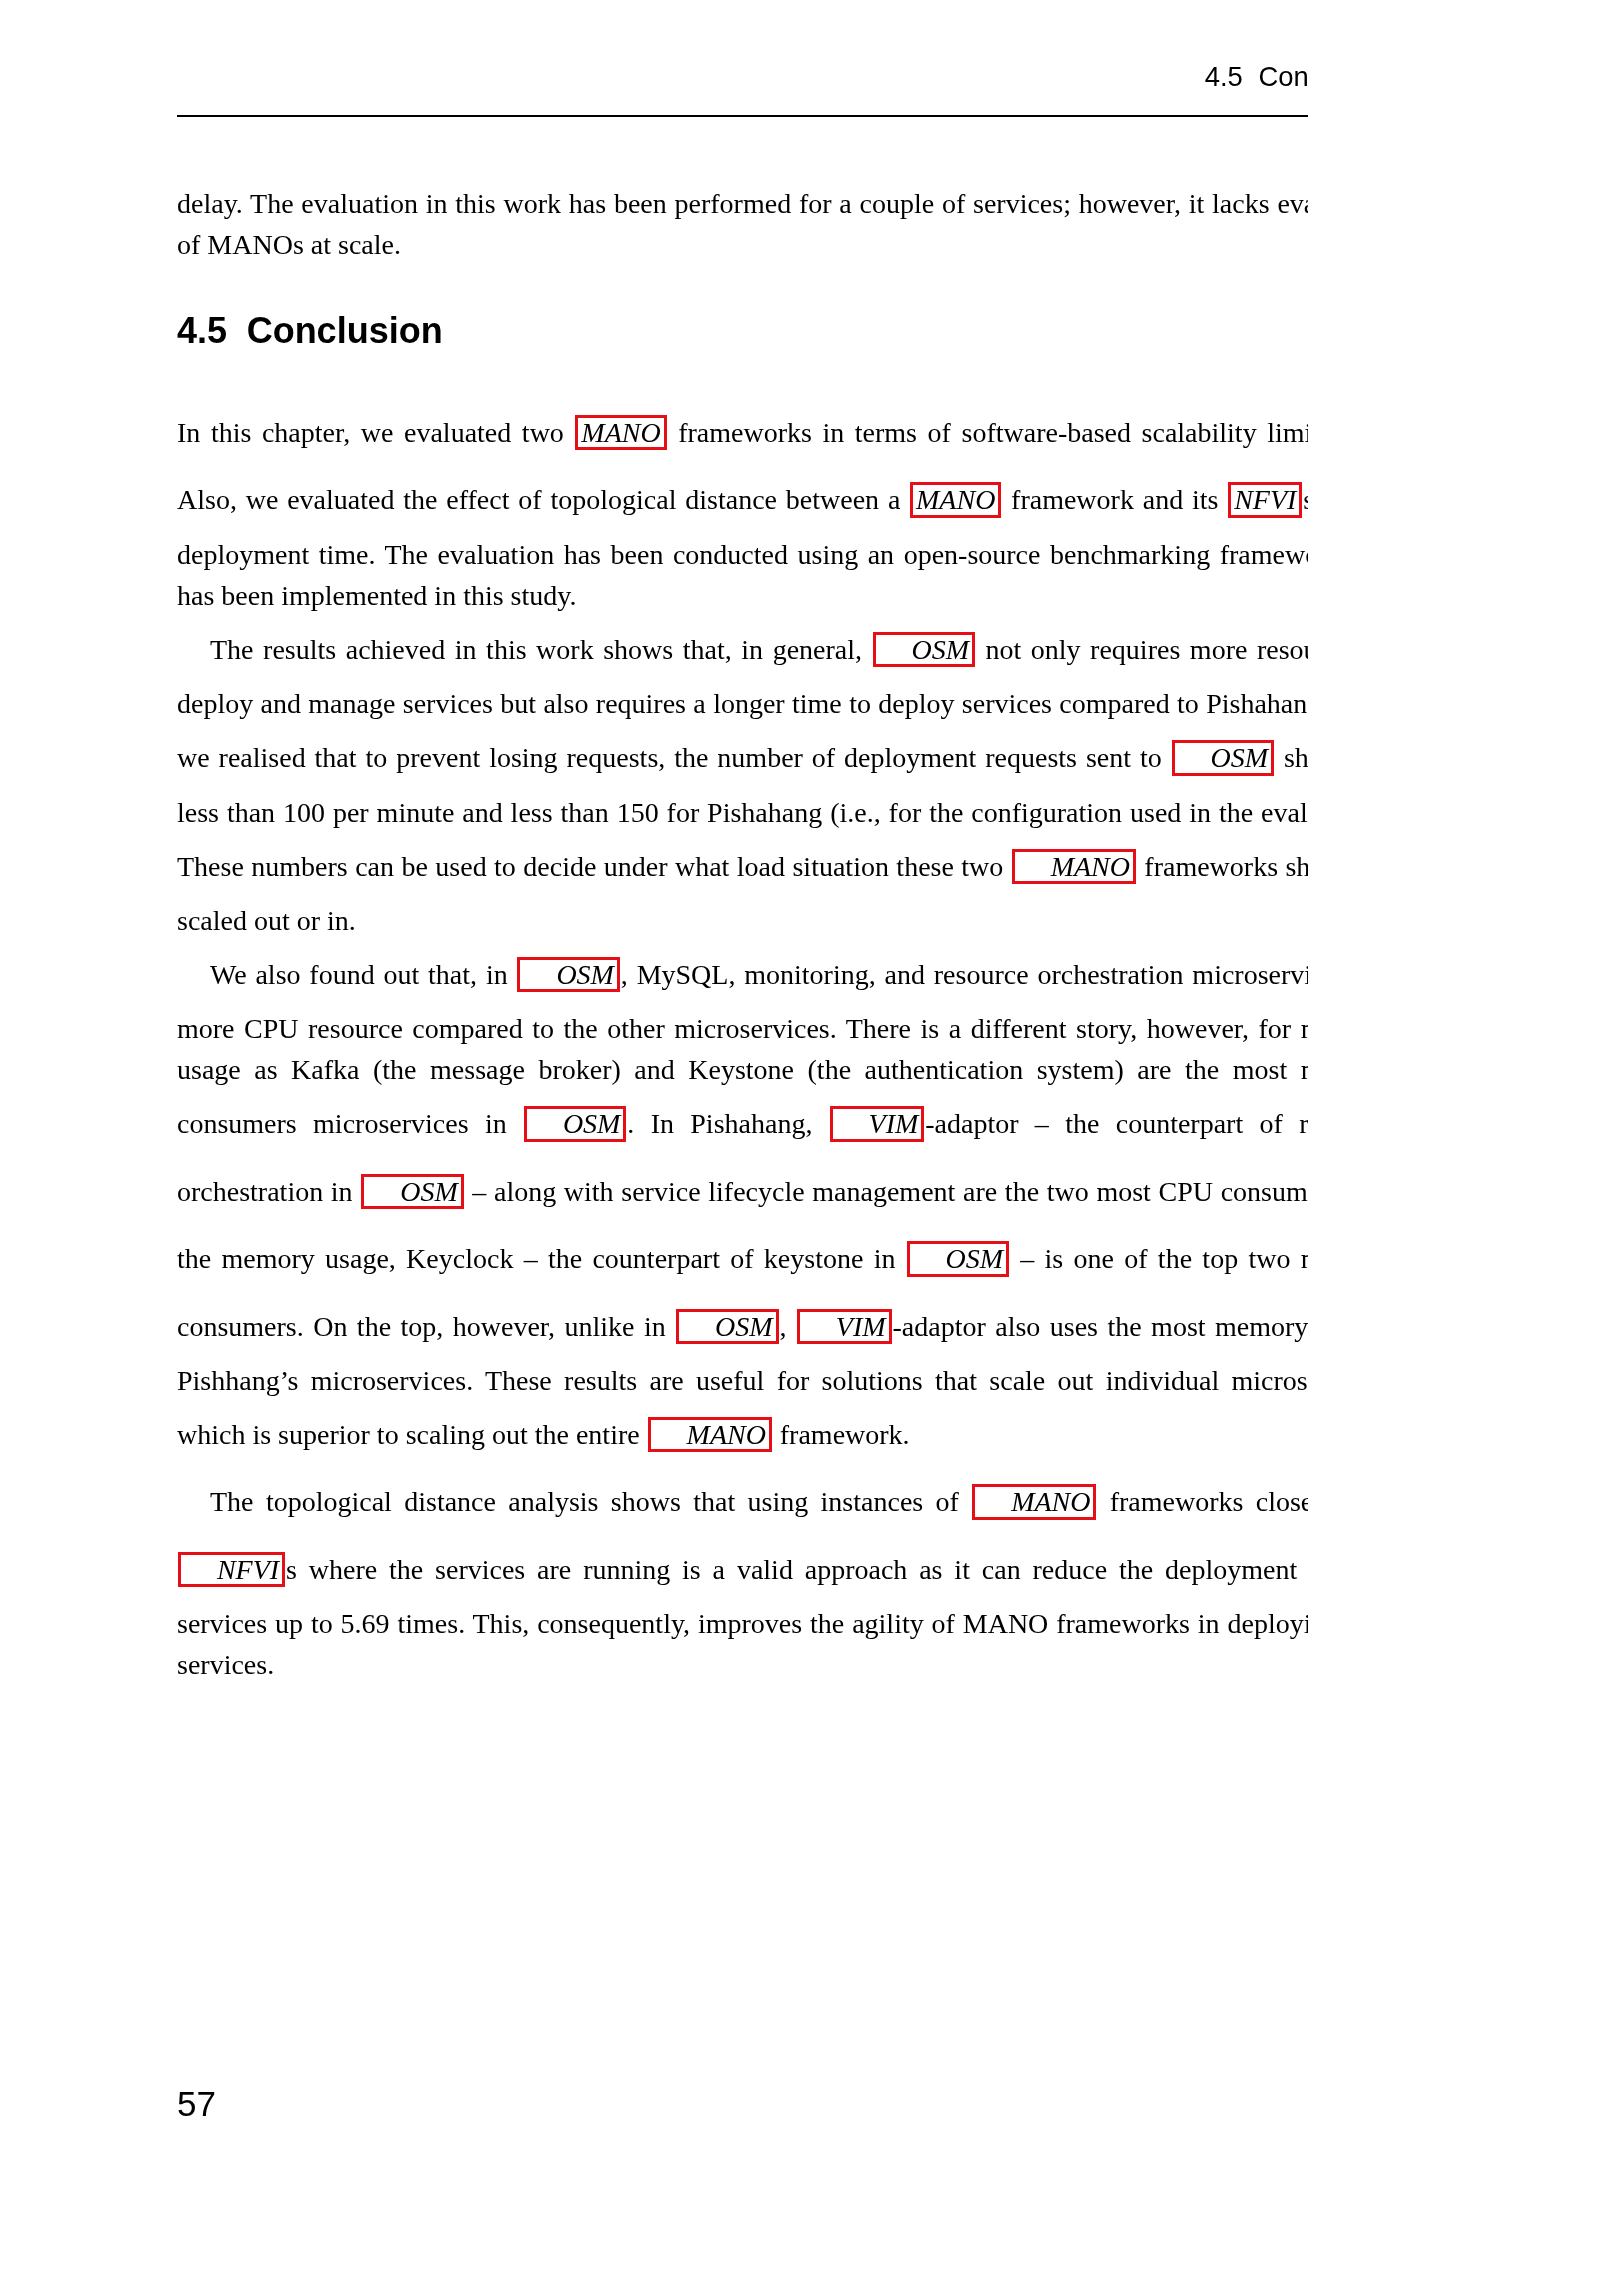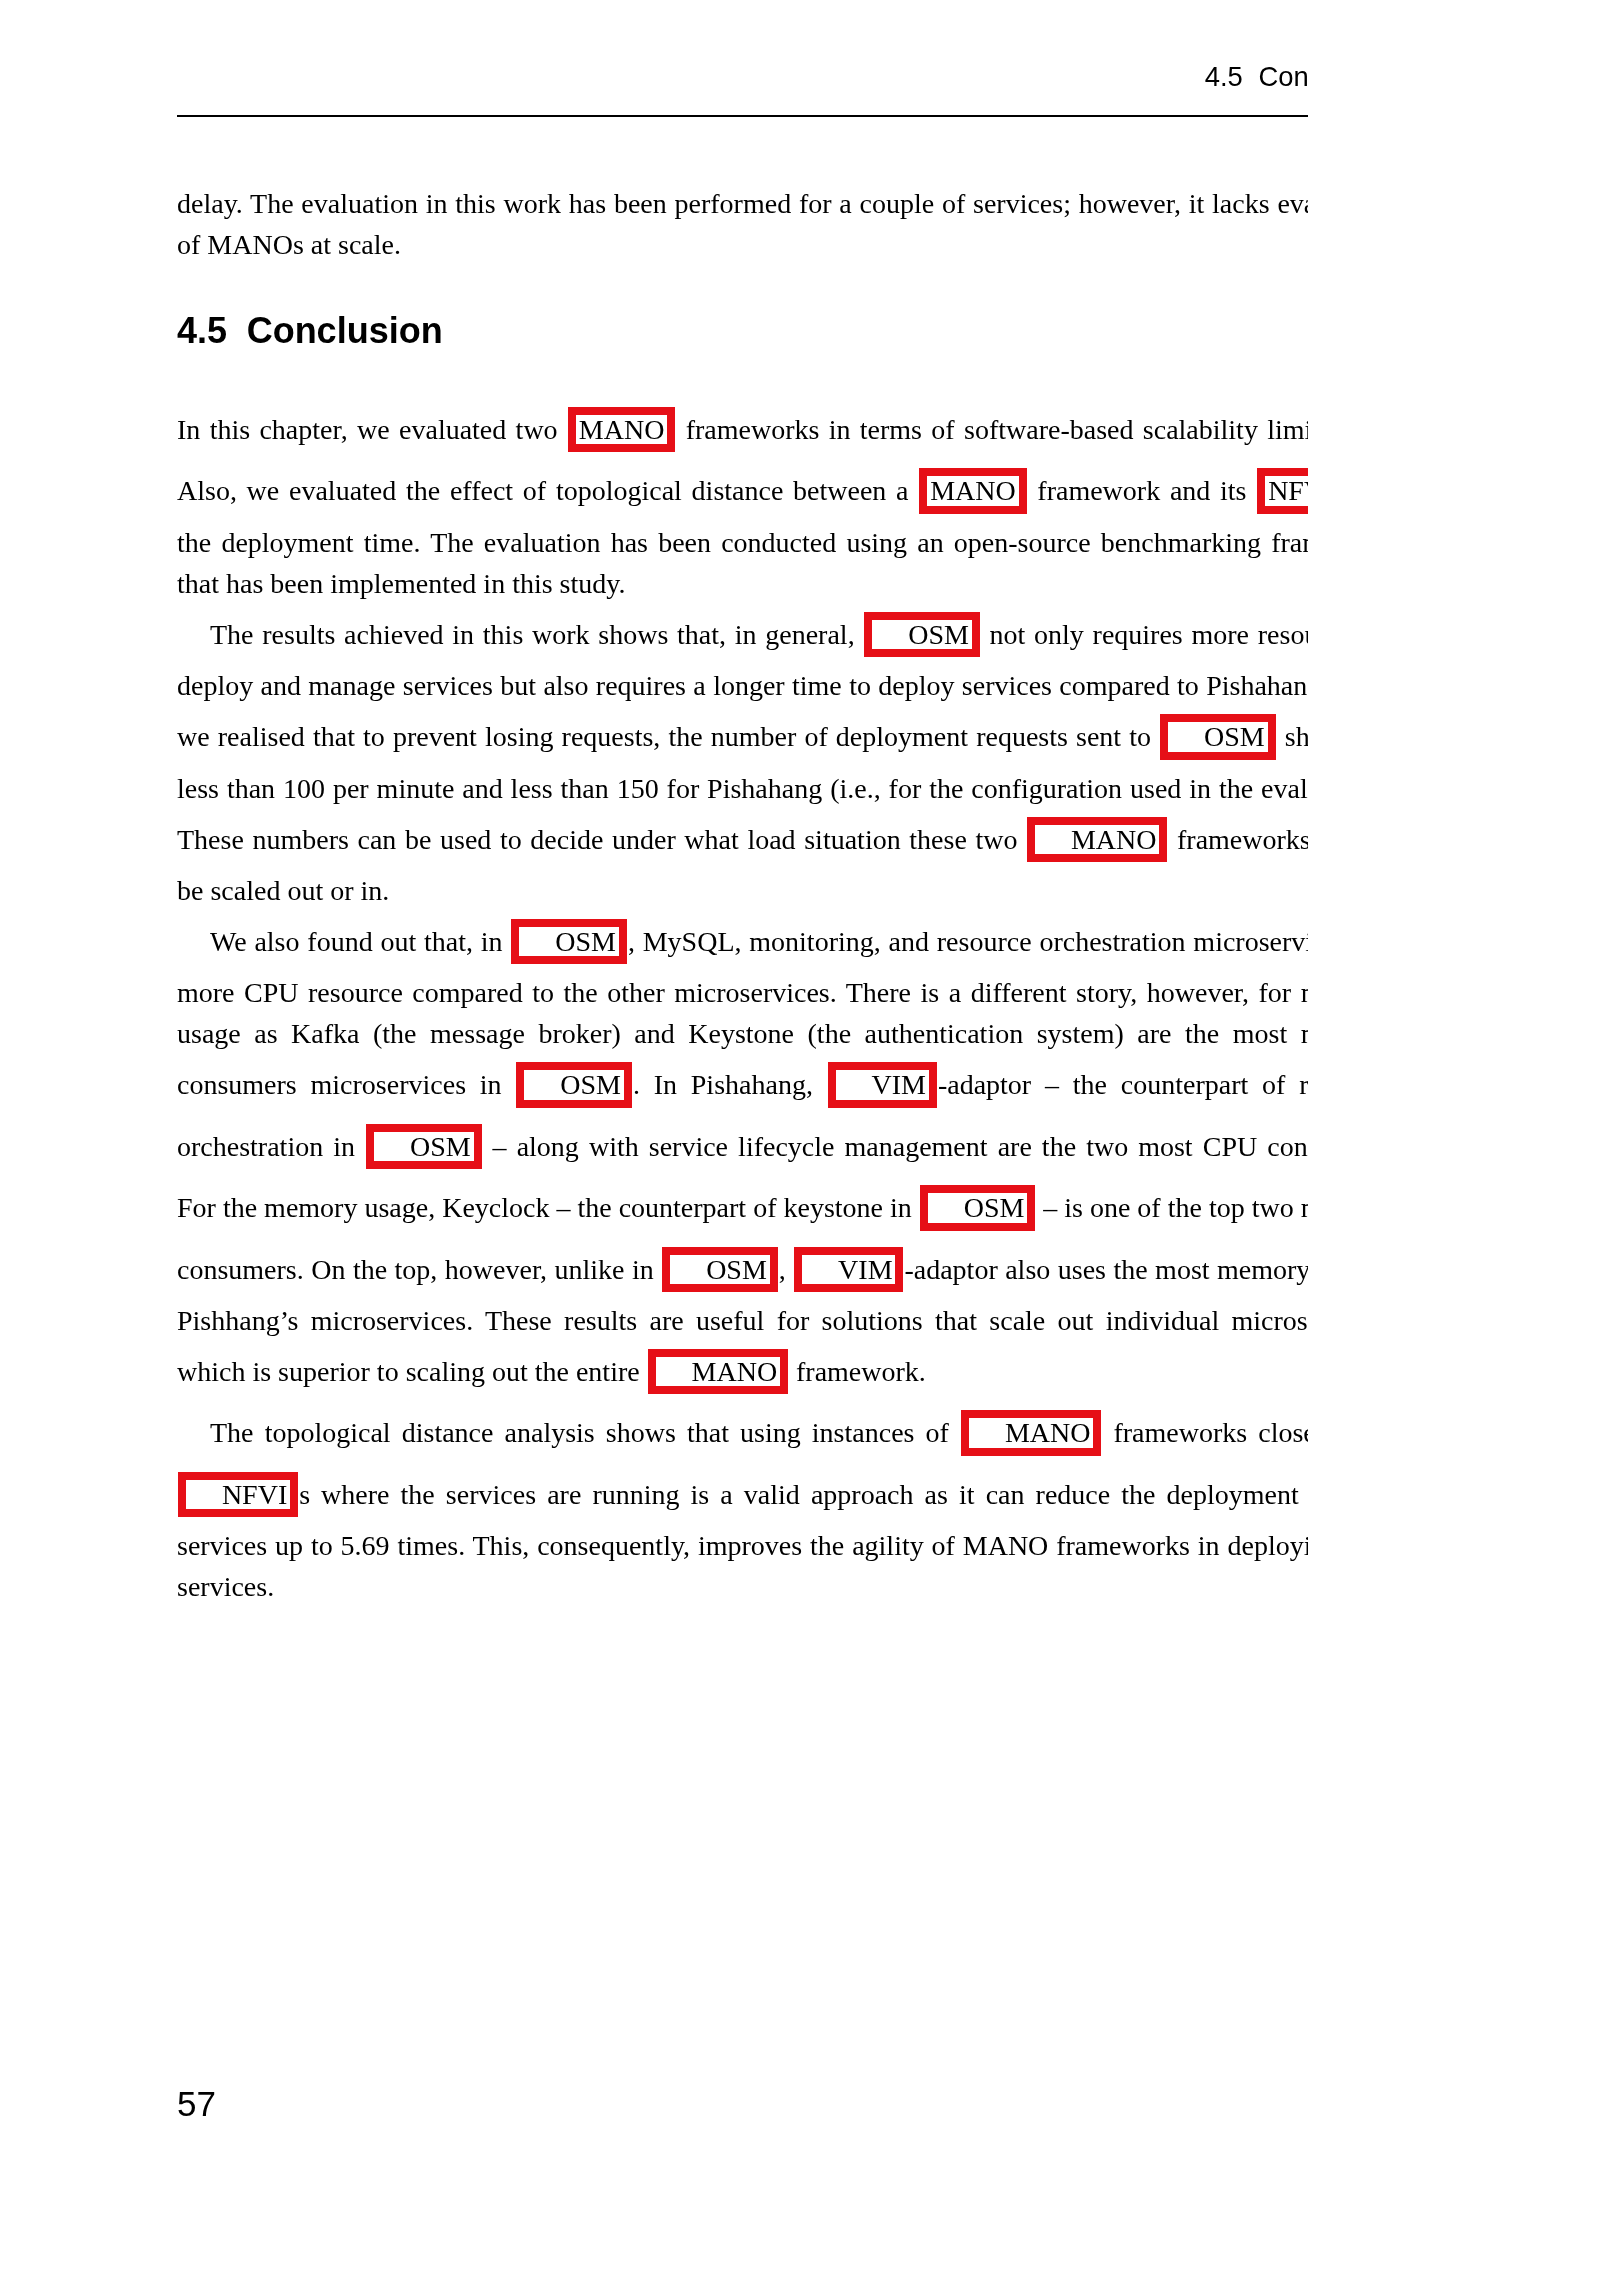--- a/index.html
+++ b/index.html
@@ -49,24 +49,25 @@
     font-family: "Liberation Sans", "DejaVu Sans", sans-serif;
     font-weight: bold;
     font-size: 36px;
     line-height: 39px;
     margin: 46px 0 49px 0;
     color: #000000;
   }
   h2.section-heading .sec-num { margin-right: 19.6px; }
   .acronym-box {
     display: inline-block;
-    border: 8px solid #eab308;
+    border: 3px solid #eab308;
     padding: 0 2.9px;
     line-height: 1.05;
-    margin: 8px 1px;
+    margin: 16px 1px;
+    font-style: italic;
   }
   .page-number {
     position: absolute;
     top: 2084px;
     left: 177px;
     width: 1217px;
     font-family: "Liberation Sans", "DejaVu Sans", sans-serif;
     font-size: 35px;
     color: #000000;
   }

